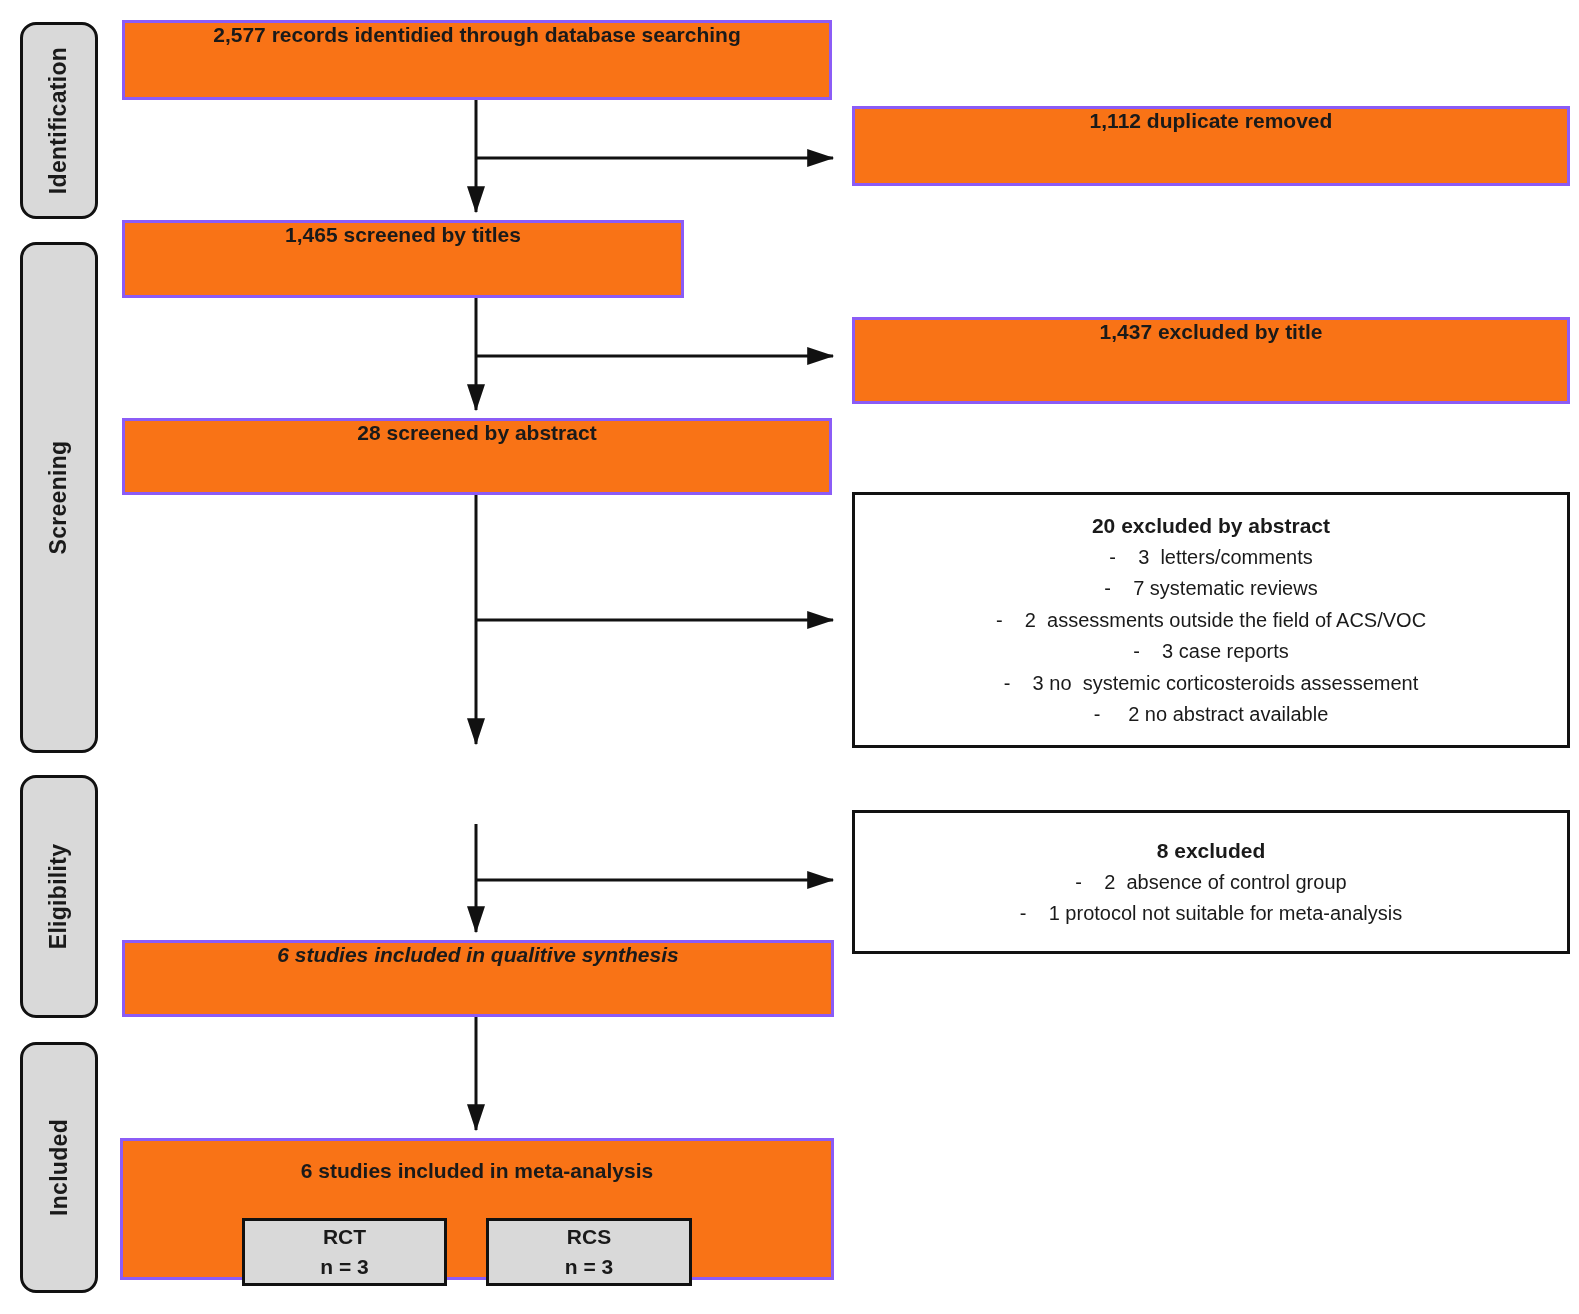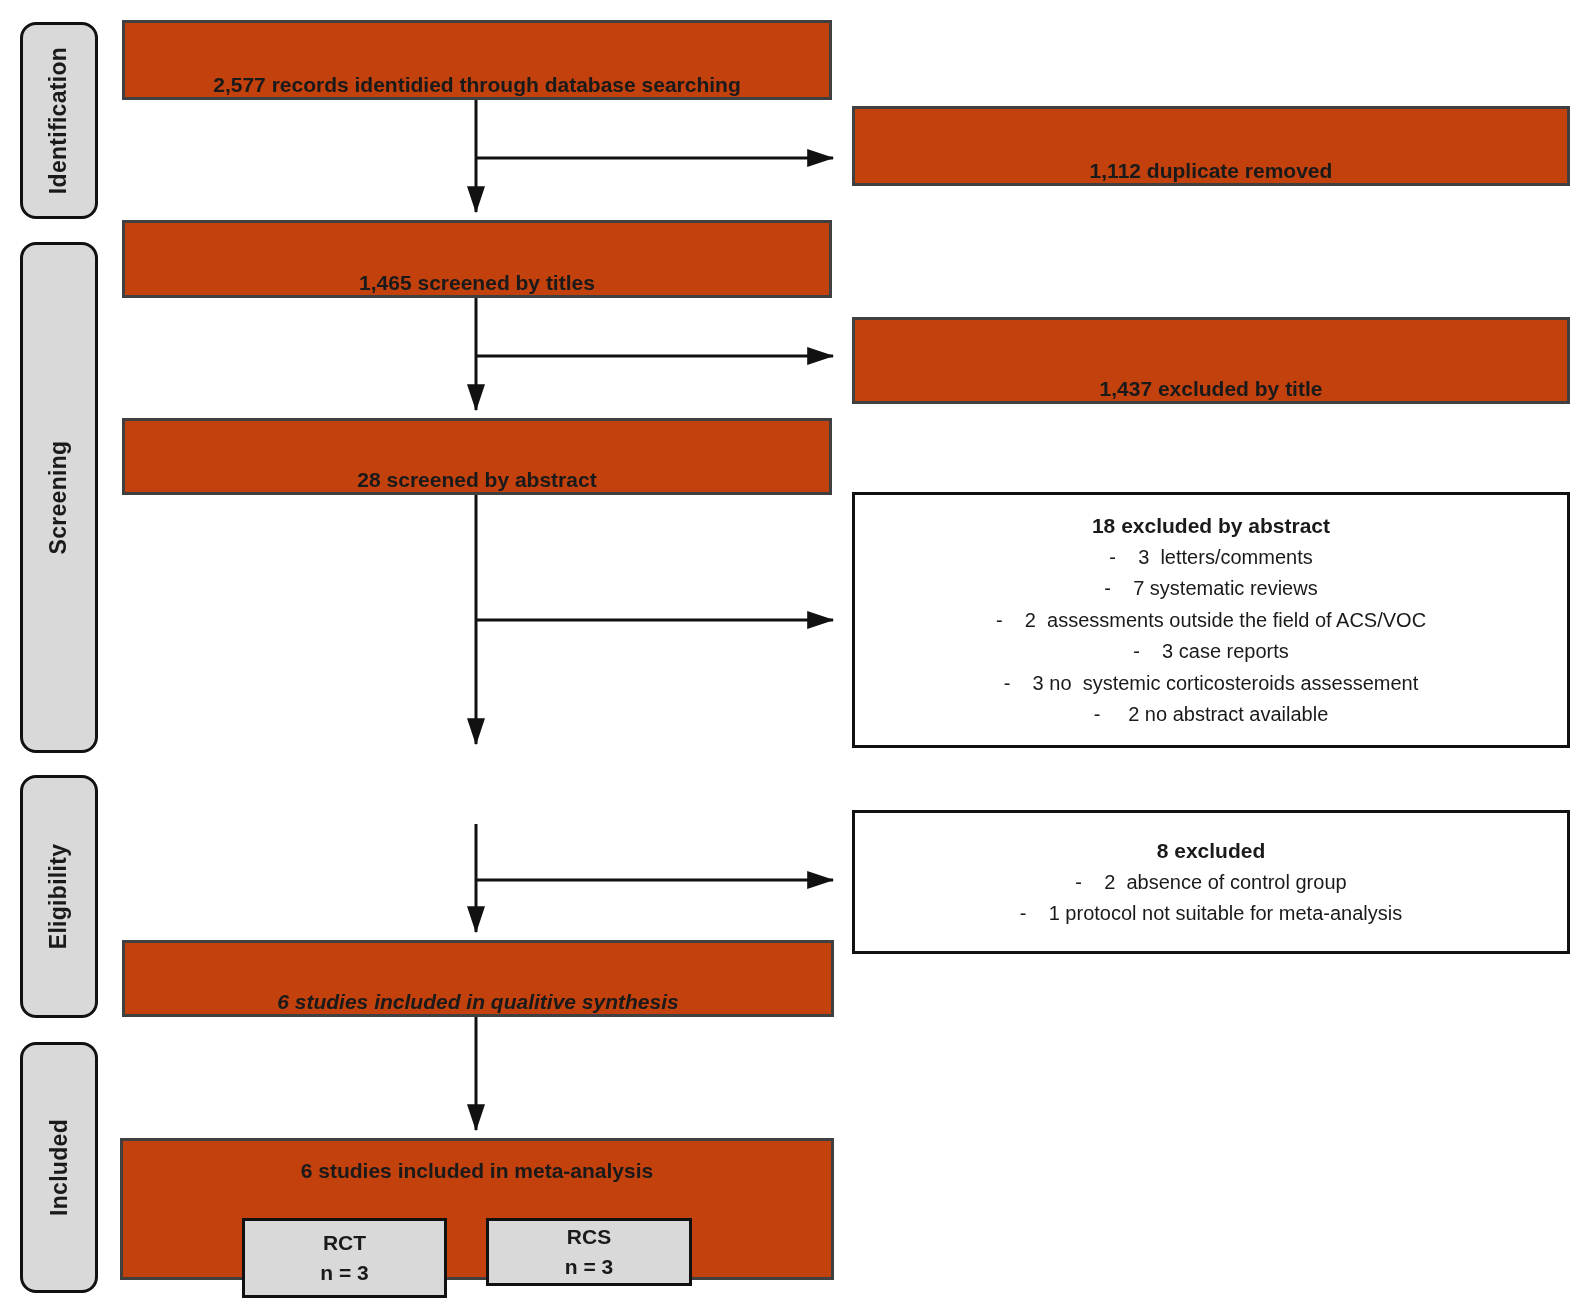--- a/index.html
+++ b/index.html
@@ -29,24 +29,24 @@
     transform: rotate(-90deg);
     white-space: nowrap;
     font-weight: bold;
     font-size: 23px;
     letter-spacing: 0.3px;
   }
 
   
   .fbox {
     position: absolute;
-    background: #c2410c;
-    border: 3px solid #404040;
+    background: #f97316;
+    border: 3px solid #8b5cf6;
     box-sizing: border-box;
-    display: flex; align-items: flex-end; justify-content: center;
+    display: flex; align-items: flex-start; justify-content: center;
     text-align: center;
     z-index: 2;
   }
   .fbox-label {
     font-weight: bold;
     font-size: 21px;
     white-space: pre-wrap;
     padding: 0 12px;
   }
 
@@ -112,53 +112,53 @@
   <div class="stage" style="top:775px; height:243px;">
     <span class="stage-label">Eligibility</span>
   </div>
   <div class="stage" style="top:1042px; height:251px;">
     <span class="stage-label">Included</span>
   </div>
 
   <div class="fbox" style="left:122px; top:20px; width:710px; height:80px;">
     <span class="fbox-label">2,577 records identidied through database searching</span>
   </div>
-  <div class="fbox" style="left:122px; top:220px; width:710px; height:78px;">
+  <div class="fbox" style="left:122px; top:220px; width:562px; height:78px;">
     <span class="fbox-label">1,465 screened by titles</span>
   </div>
   <div class="fbox" style="left:122px; top:418px; width:710px; height:77px;">
     <span class="fbox-label">28 screened by abstract</span>
   </div>
   <div class="fbox" style="left:122px; top:940px; width:712px; height:77px;font-style:italic;">
     <span class="fbox-label">6 studies included in qualitive synthesis</span>
   </div>
 
   <div class="fbox" style="left:120px; top:1138px; width:714px; height:142px;">
     <div class="meta-title-wrap">
       <span class="fbox-label">6 studies included in meta-analysis</span>
     </div>
   </div>
-  <div class="subbox" style="left:242px; top:1218px; width:205px; height:80px;text-align:right;">
+  <div class="subbox" style="left:242px; top:1218px; width:205px; height:68px;text-align:right;">
     <span class="sub-line">RCT</span>
     <span class="sub-line">n = 3</span>
   </div>
   <div class="subbox" style="left:486px; top:1218px; width:206px; height:68px;">
     <span class="sub-line">RCS</span>
     <span class="sub-line">n = 3</span>
   </div>
 
   <div class="fbox" style="left:852px; top:106px; width:718px; height:80px;">
     <span class="fbox-label">1,112 duplicate removed</span>
   </div>
   <div class="fbox" style="left:852px; top:317px; width:718px; height:87px;">
     <span class="fbox-label">1,437 excluded by title</span>
   </div>
 
   <div class="xbox" style="left:852px; top:492px; width:718px; height:256px;">
-    <div class="x-title">18 excluded by abstract</div>
+    <div class="x-title">20 excluded by abstract</div>
     <div class="x-item">-    3  letters/comments</div>
     <div class="x-item">-    7 systematic reviews</div>
     <div class="x-item">-    2  assessments outside the field of ACS/VOC</div>
     <div class="x-item">-    3 case reports</div>
     <div class="x-item">-    3 no  systemic corticosteroids assessement</div>
     <div class="x-item">-     2 no abstract available</div>
   </div>
 
   <div class="xbox" style="left:852px; top:810px; width:718px; height:144px;">
     <div class="x-title">8 excluded</div>

